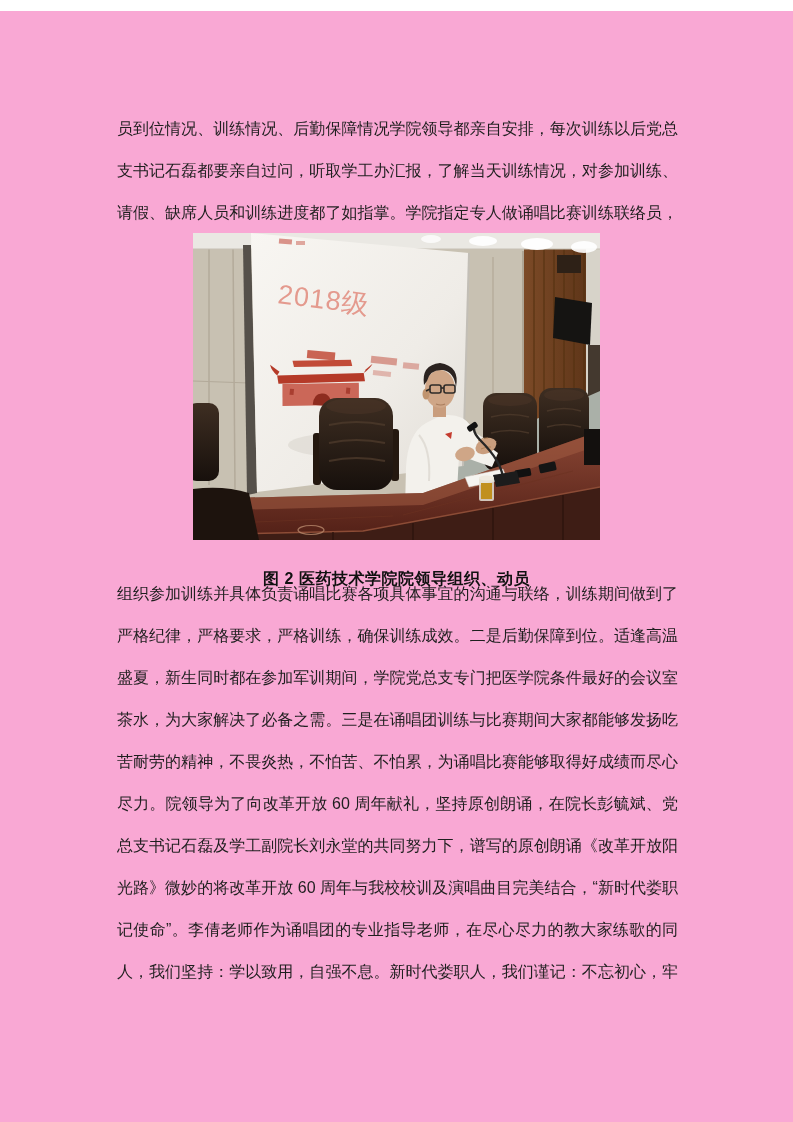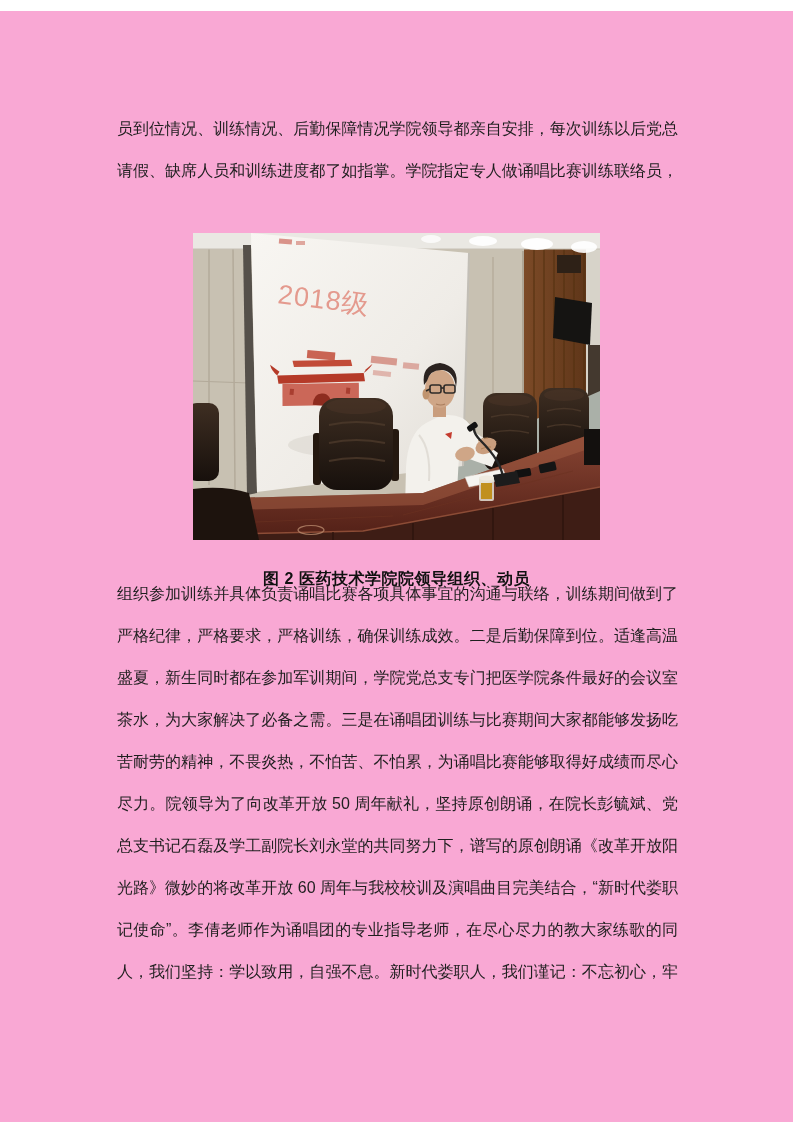--- a/index.html
+++ b/index.html
@@ -23,20 +23,21 @@
     letter-spacing:.5px;
   }
 </style>
 </head>
 <body>
 
 <div class="page">
 
   <div class="para para-top">
       <div class="tline">员到位情况、训练情况、后勤保障情况学院领导都亲自安排，每次训练以后党总</div>
+      <div class="tline">支书记石磊都要亲自过问，听取学工办汇报，了解当天训练情况，对参加训练、</div>
       <div class="tline">请假、缺席人员和训练进度都了如指掌。学院指定专人做诵唱比赛训练联络员，</div>
     </div>
 
   <div class="figure">
     <svg width="407" height="307" viewBox="0 0 407 307">
       <defs>
         <linearGradient id="gScreen" x1="0" y1="0" x2="1" y2="1">
           <stop offset="0" stop-color="#f8f6f2"></stop>
             <stop offset=".6" stop-color="#efece7"></stop>
             <stop offset="1" stop-color="#e1ddd6"></stop>
@@ -202,20 +203,20 @@
   </div>
 
   <div class="caption">图 2 医药技术学院院领导组织、动员</div>
 
   <div class="para para-bottom">
       <div class="tline">组织参加训练并具体负责诵唱比赛各项具体事宜的沟通与联络，训练期间做到了</div>
       <div class="tline">严格纪律，严格要求，严格训练，确保训练成效。二是后勤保障到位。适逢高温</div>
       <div class="tline">盛夏，新生同时都在参加军训期间，学院党总支专门把医学院条件最好的会议室</div>
       <div class="tline">茶水，为大家解决了必备之需。三是在诵唱团训练与比赛期间大家都能够发扬吃</div>
       <div class="tline">苦耐劳的精神，不畏炎热，不怕苦、不怕累，为诵唱比赛能够取得好成绩而尽心</div>
-      <div class="tline">尽力。院领导为了向改革开放 50 周年献礼，坚持原创朗诵，在院长彭毓斌、党</div>
+      <div class="tline">尽力。院领导为了向改革开放 60 周年献礼，坚持原创朗诵，在院长彭毓斌、党</div>
       <div class="tline">总支书记石磊及学工副院长刘永堂的共同努力下，谱写的原创朗诵《改革开放阳</div>
       <div class="tline">光路》微妙的将改革开放 60 周年与我校校训及演唱曲目完美结合，“新时代娄职</div>
       <div class="tline">记使命”。李倩老师作为诵唱团的专业指导老师，在尽心尽力的教大家练歌的同</div>
       <div class="tline">人，我们坚持：学以致用，自强不息。新时代娄职人，我们谨记：不忘初心，牢</div>
     </div>
 
 </div>
 
 </body></html>

